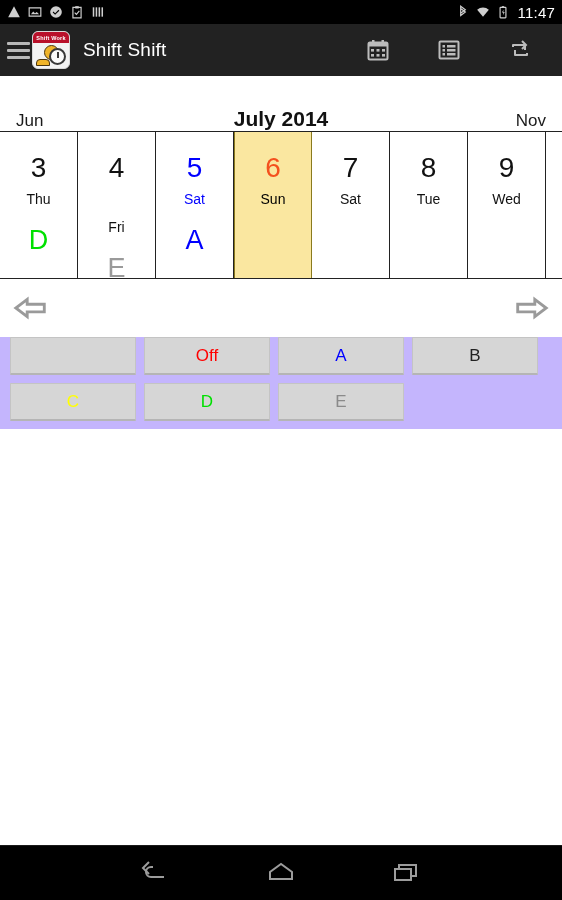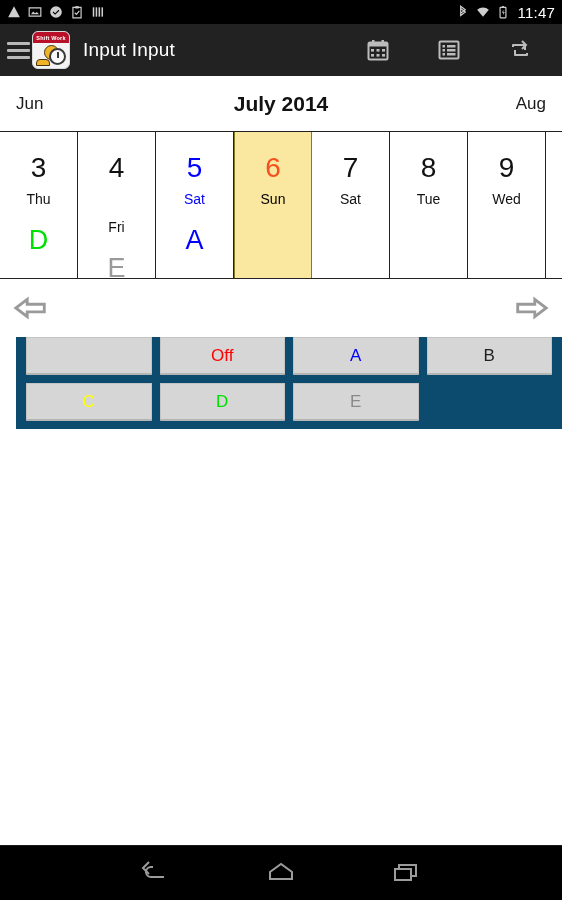--- a/index.html
+++ b/index.html
@@ -53,21 +53,21 @@
   .appicon .arm {
     position: absolute; bottom: 2px; left: 3px; width: 14px; height: 7px;
     background: #f0b429; border: 1.5px solid #4a3510; border-radius: 4px 4px 0 0;
   }
   .apptitle { color: #ffffff; font-size: 19px; margin-left: 13px; letter-spacing: .2px; }
   .actions { margin-left: auto; display: flex; align-items: center; gap: 47px; padding-right: 18px; }
   .aicon { width: 24px; height: 24px; display: block; fill: #bcbcbc; }
 
   
   .monthbar {
-    height: 55px; background: #ffffff; display: flex; align-items: center;
+    height: 55px; background: #ffffff; display: flex; align-items: flex-end;
     padding: 0 16px; flex: 0 0 55px; position: relative; gap: 44px;
   }
   .mo-prev, .mo-next { font-size: 17px; color: #1a1a1a; }
   .mo-next { margin-left: auto; }
   .mo-title {
     position: absolute; left: 0; right: 0; text-align: center;
     font-size: 21px; font-weight: bold; color: #121212; pointer-events: none;
   }
 
   
@@ -89,21 +89,21 @@
 
   
   .arrowrow {
     height: 58px; flex: 0 0 58px; display: flex; align-items: center;
     justify-content: space-between; padding: 0 12px; background: #ffffff;
   }
   .navarrow { width: 38px; height: 30px; display: block; }
   .navarrow path { fill: #ffffff; stroke: #9a9a9a; stroke-width: 3; }
 
   
-  .btnpad { padding: 0 10px; background: #0c4a6e; margin-left: 16px; }
+  .btnpad { padding: 0 10px; background: #c4b5fd; }
   .btnrow { display: flex; gap: 8px; margin-bottom: 8px; }
   .shiftbtn {
     width: 126px; height: 38px; background: #d6d6d6;
     border: 1px solid #c4c4c4; border-bottom: 2px solid #b5b5b5;
     display: flex; align-items: center; justify-content: center;
     font-size: 17px; color: #222222; border-radius: 1px;
   }
   .filler { width: 126px; height: 38px; }
   .body-fill { flex: 1 1 auto; background: #ffffff; }
 
@@ -168,21 +168,21 @@
         <i></i>
         <i></i>
       </div>
     <div class="appicon">
       <div class="banner">Shift Work</div>
       <div class="face"></div>
       <div class="arm"></div>
       <div class="clockring"></div>
       <div class="hand"></div>
     </div>
-    <div class="apptitle">Input Input</div>
+    <div class="apptitle">Shift Shift</div>
     <div class="actions">
       <svg class="aicon" viewBox="0 0 24 24">
           <rect x="2.5" y="4.5" width="19" height="17" rx="1.5" fill="none" stroke="#bcbcbc" stroke-width="2"></rect>
           <rect x="2.5" y="4.5" width="19" height="4" fill="#bcbcbc"></rect>
           <rect x="6" y="2" width="2.5" height="4" fill="#bcbcbc"></rect>
           <rect x="15.5" y="2" width="2.5" height="4" fill="#bcbcbc"></rect>
           <g fill="#bcbcbc">
             <rect x="5" y="11" width="3" height="2.6"></rect>
             <rect x="10.5" y="11" width="3" height="2.6"></rect>
             <rect x="16" y="11" width="3" height="2.6"></rect>
@@ -205,21 +205,21 @@
       <svg class="aicon" viewBox="0 0 24 24">
           <path d="M5 9V7h12v5M19 15v2H7v-5" fill="none" stroke="#bcbcbc" stroke-width="2" stroke-linejoin="round"></path>
           <path d="M14 3l4 4-4 4" fill="none" stroke="#bcbcbc" stroke-width="2"></path>
         </svg>
     </div>
   </div>
 
   <div class="monthbar">
     <div class="mo-prev">Jun</div>
     <div class="mo-title">July 2014</div>
-    <div class="mo-next">Aug</div>
+    <div class="mo-next">Nov</div>
   </div>
 
   <div class="weekstrip" id="week-strip">
       <div class="daycell">
         <div class="daynum" style="color: rgb(17, 17, 17);">3</div>
         <div class="dayname" style="color: rgb(17, 17, 17);">Thu</div>
         <div class="shiftletter" style="color: rgb(0, 224, 0);">D</div>
       </div>
       <div class="daycell">
         <div class="daynum" style="color: rgb(17, 17, 17);">4</div>

